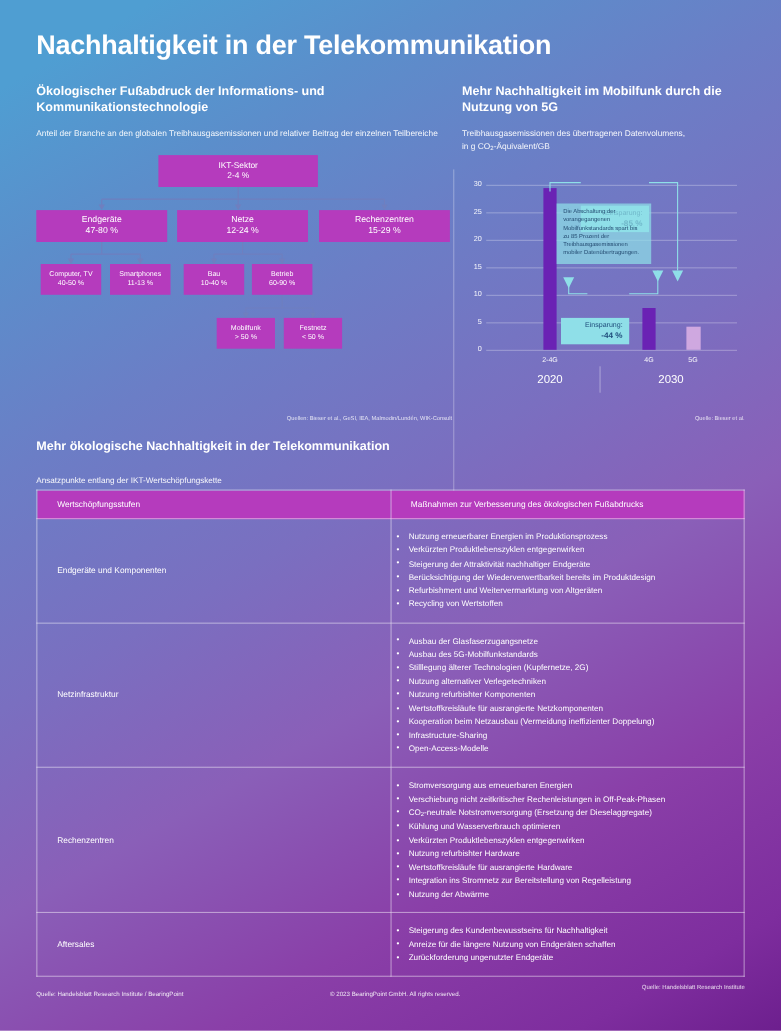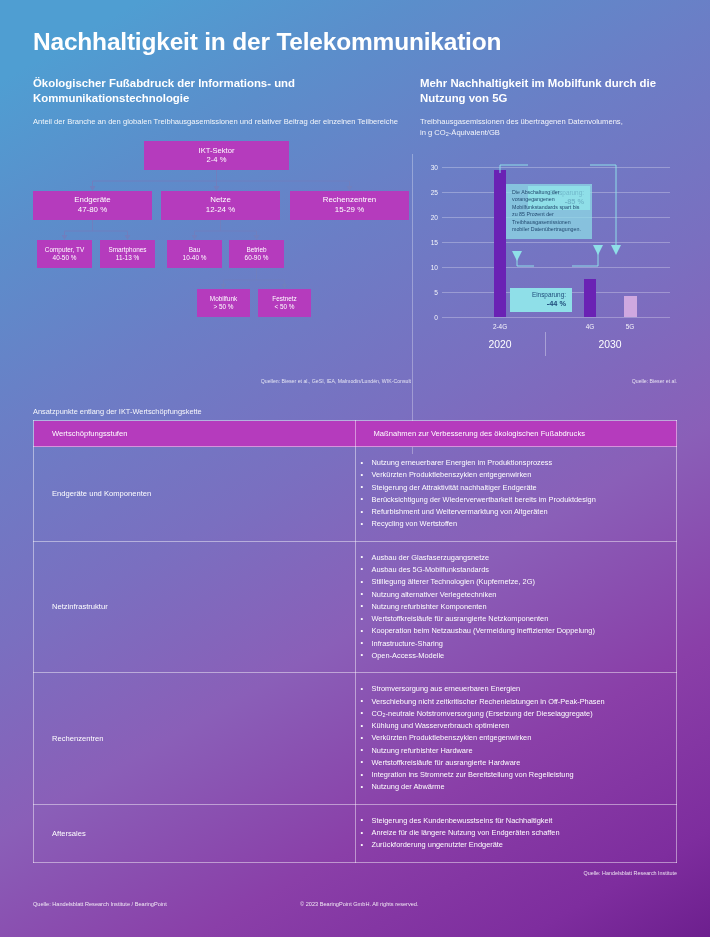--- a/index.html
+++ b/index.html
@@ -127,21 +127,21 @@
     background: rgba(143,223,232,0.72);
     color: #22496f;
     font-size: 5.3px; line-height: 1.42;
     padding: 5px 6px;
   }
   .chart-wrap svg.leaders { position: absolute; left: 0; top: 0; width: 257px; height: 212px; }
 
   
   .table-section { position: absolute; left: 33px; top: 400px; width: 644px; }
   .sec-title { font-size: 11.4px; font-weight: 700; color: #fff; }
-  .sec-sub   { font-size: 7.4px; margin-top: 7px; color: rgba(255,255,255,0.95); }
+  .sec-sub   { font-size: 7.4px; margin-top: 20px; color: rgba(255,255,255,0.95); }
 
   table.matrix {
     margin-top: 4px; width: 644px;
     border-collapse: collapse; table-layout: fixed;
   }
   table.matrix th, table.matrix td {
     border: 1px solid rgba(255,255,255,0.45);
     vertical-align: middle;
   }
   table.matrix th {
@@ -328,20 +328,21 @@
         <span>Einsparung:</span>
         <span class="c-val">-44 %</span>
       </div>
     </div>
 
     <div class="panel-source">Quelle: Bieser et al.</div>
   </div>
 </div>
 
 <div class="table-section">
+  <div class="sec-title">Mehr ökologische Nachhaltigkeit in der Telekommunikation</div>
   <div class="sec-sub">Ansatzpunkte entlang der IKT-Wertschöpfungskette</div>
 
   <table class="matrix">
     <thead>
       <tr>
         <th>Wertschöpfungsstufen</th>
         <th>Maßnahmen zur Verbesserung des ökologischen Fußabdrucks</th>
       </tr>
     </thead>
     <tbody>

